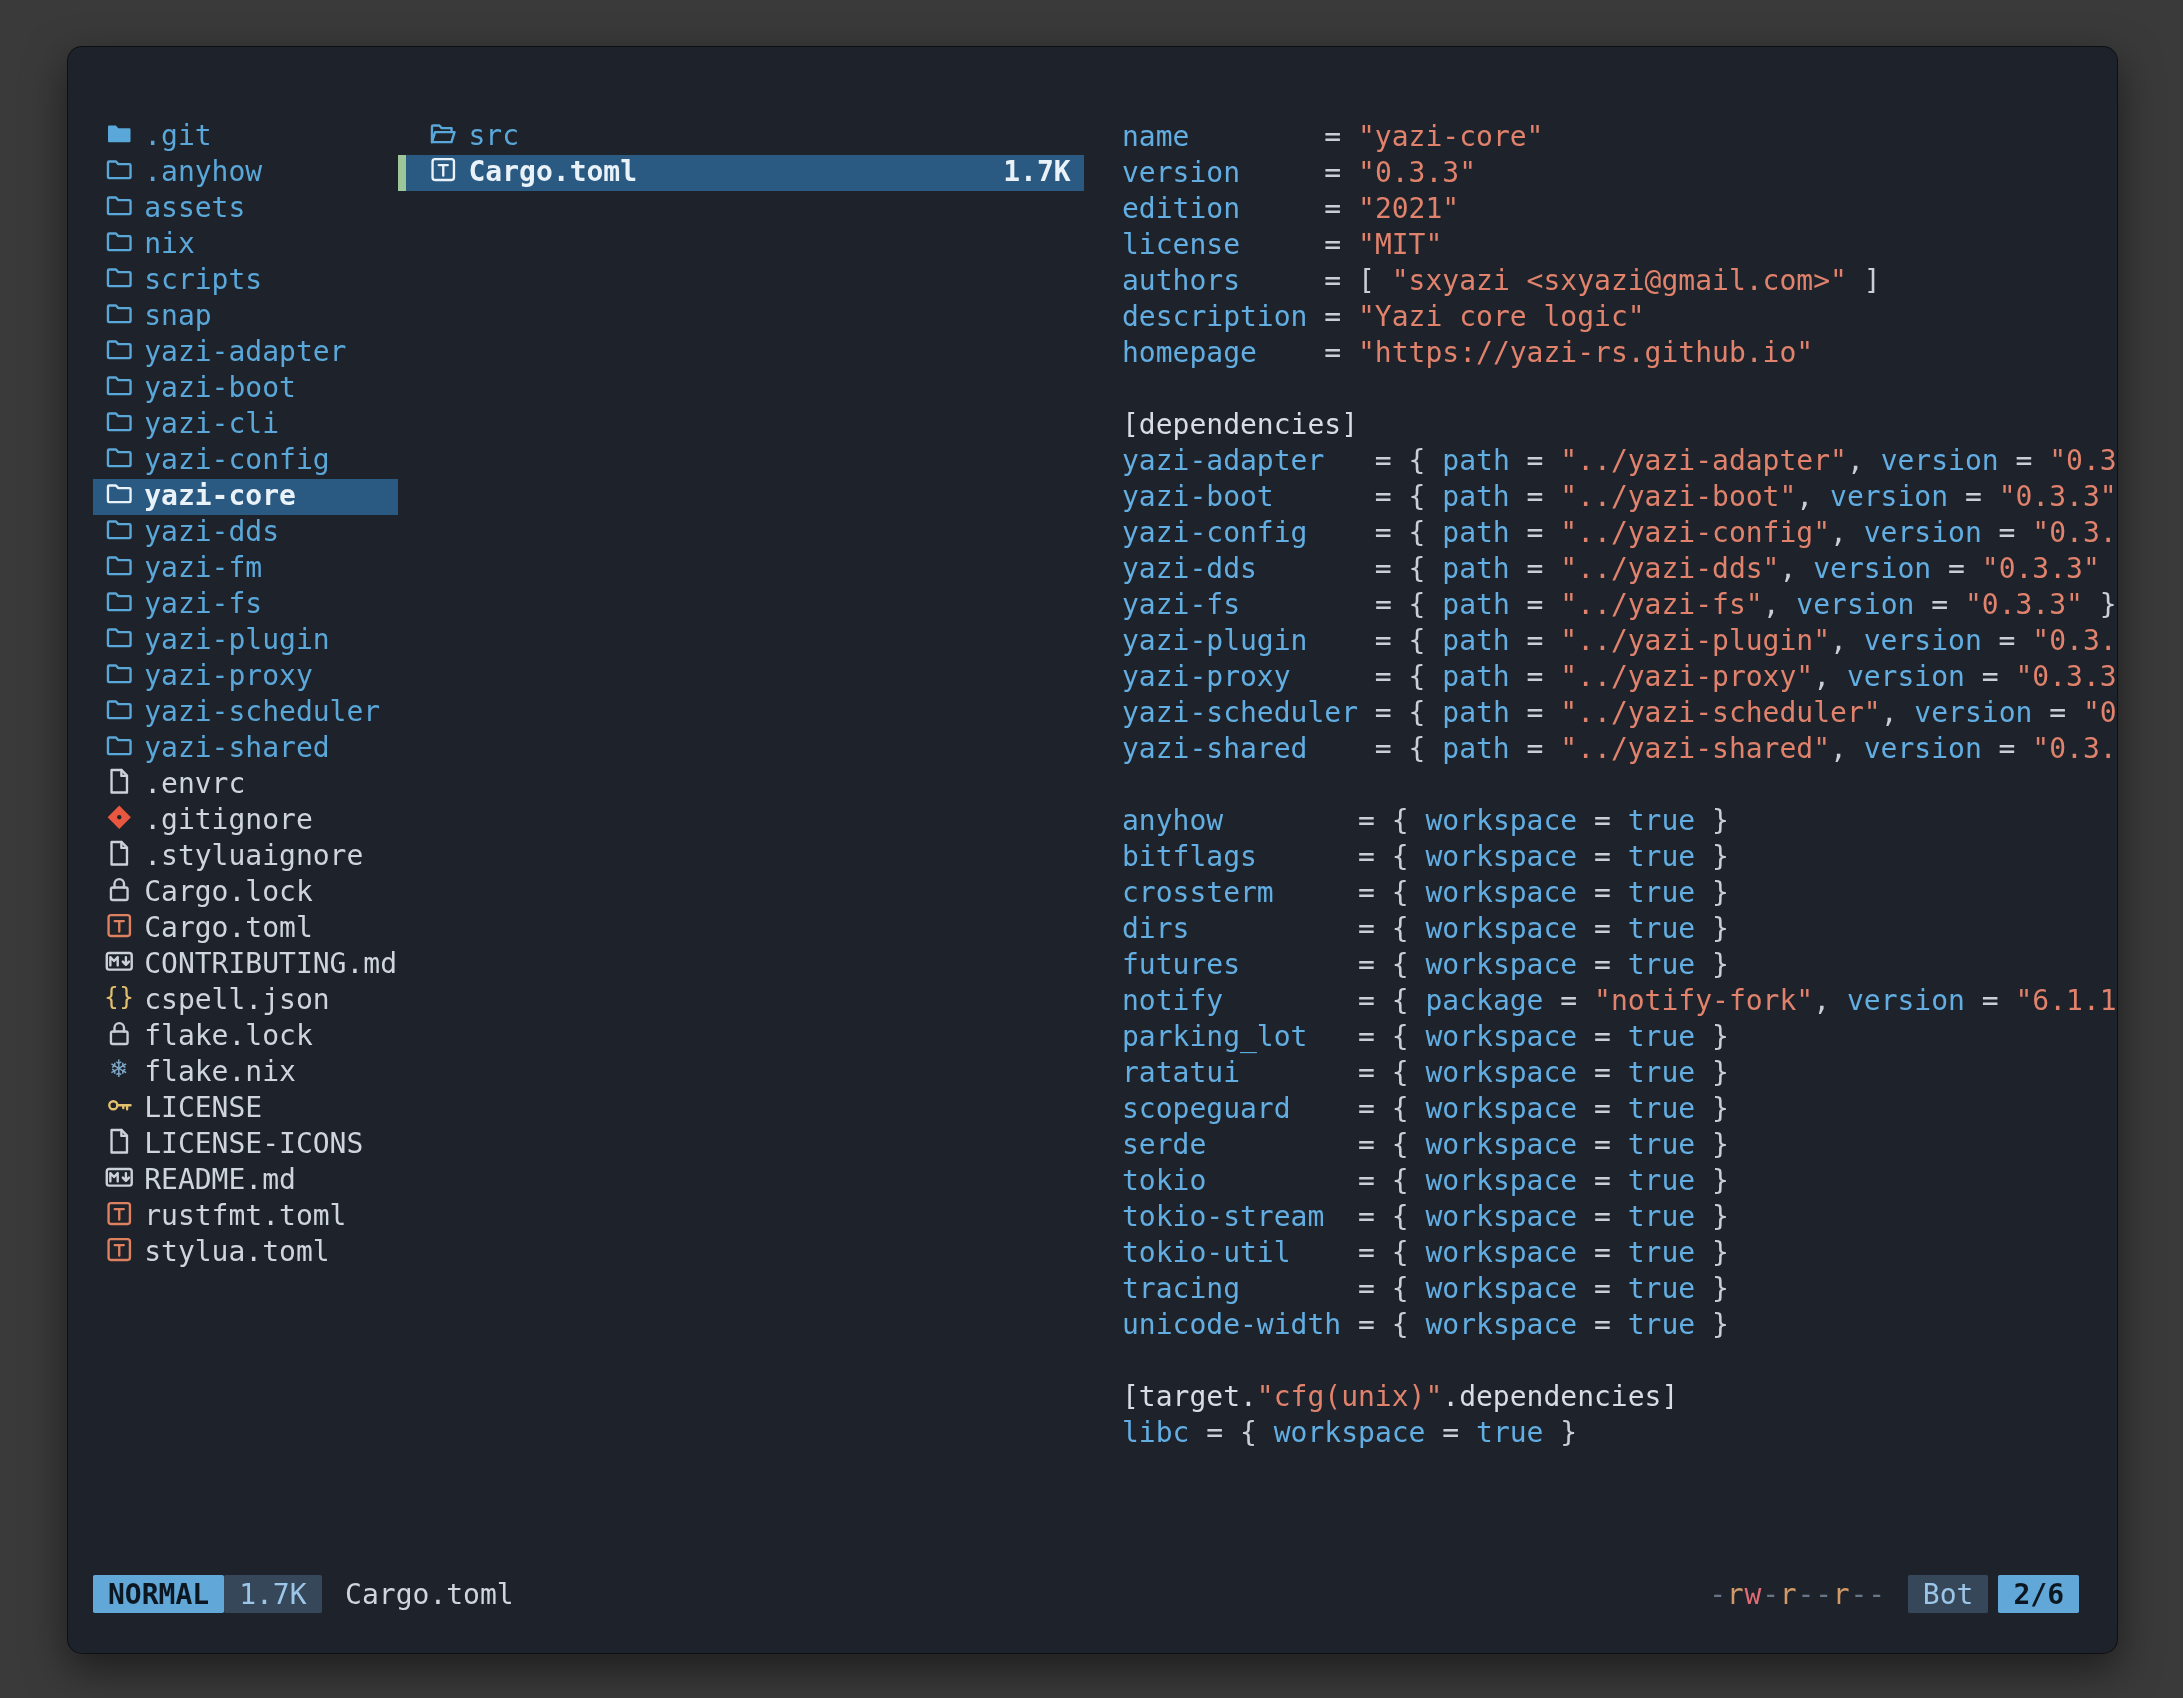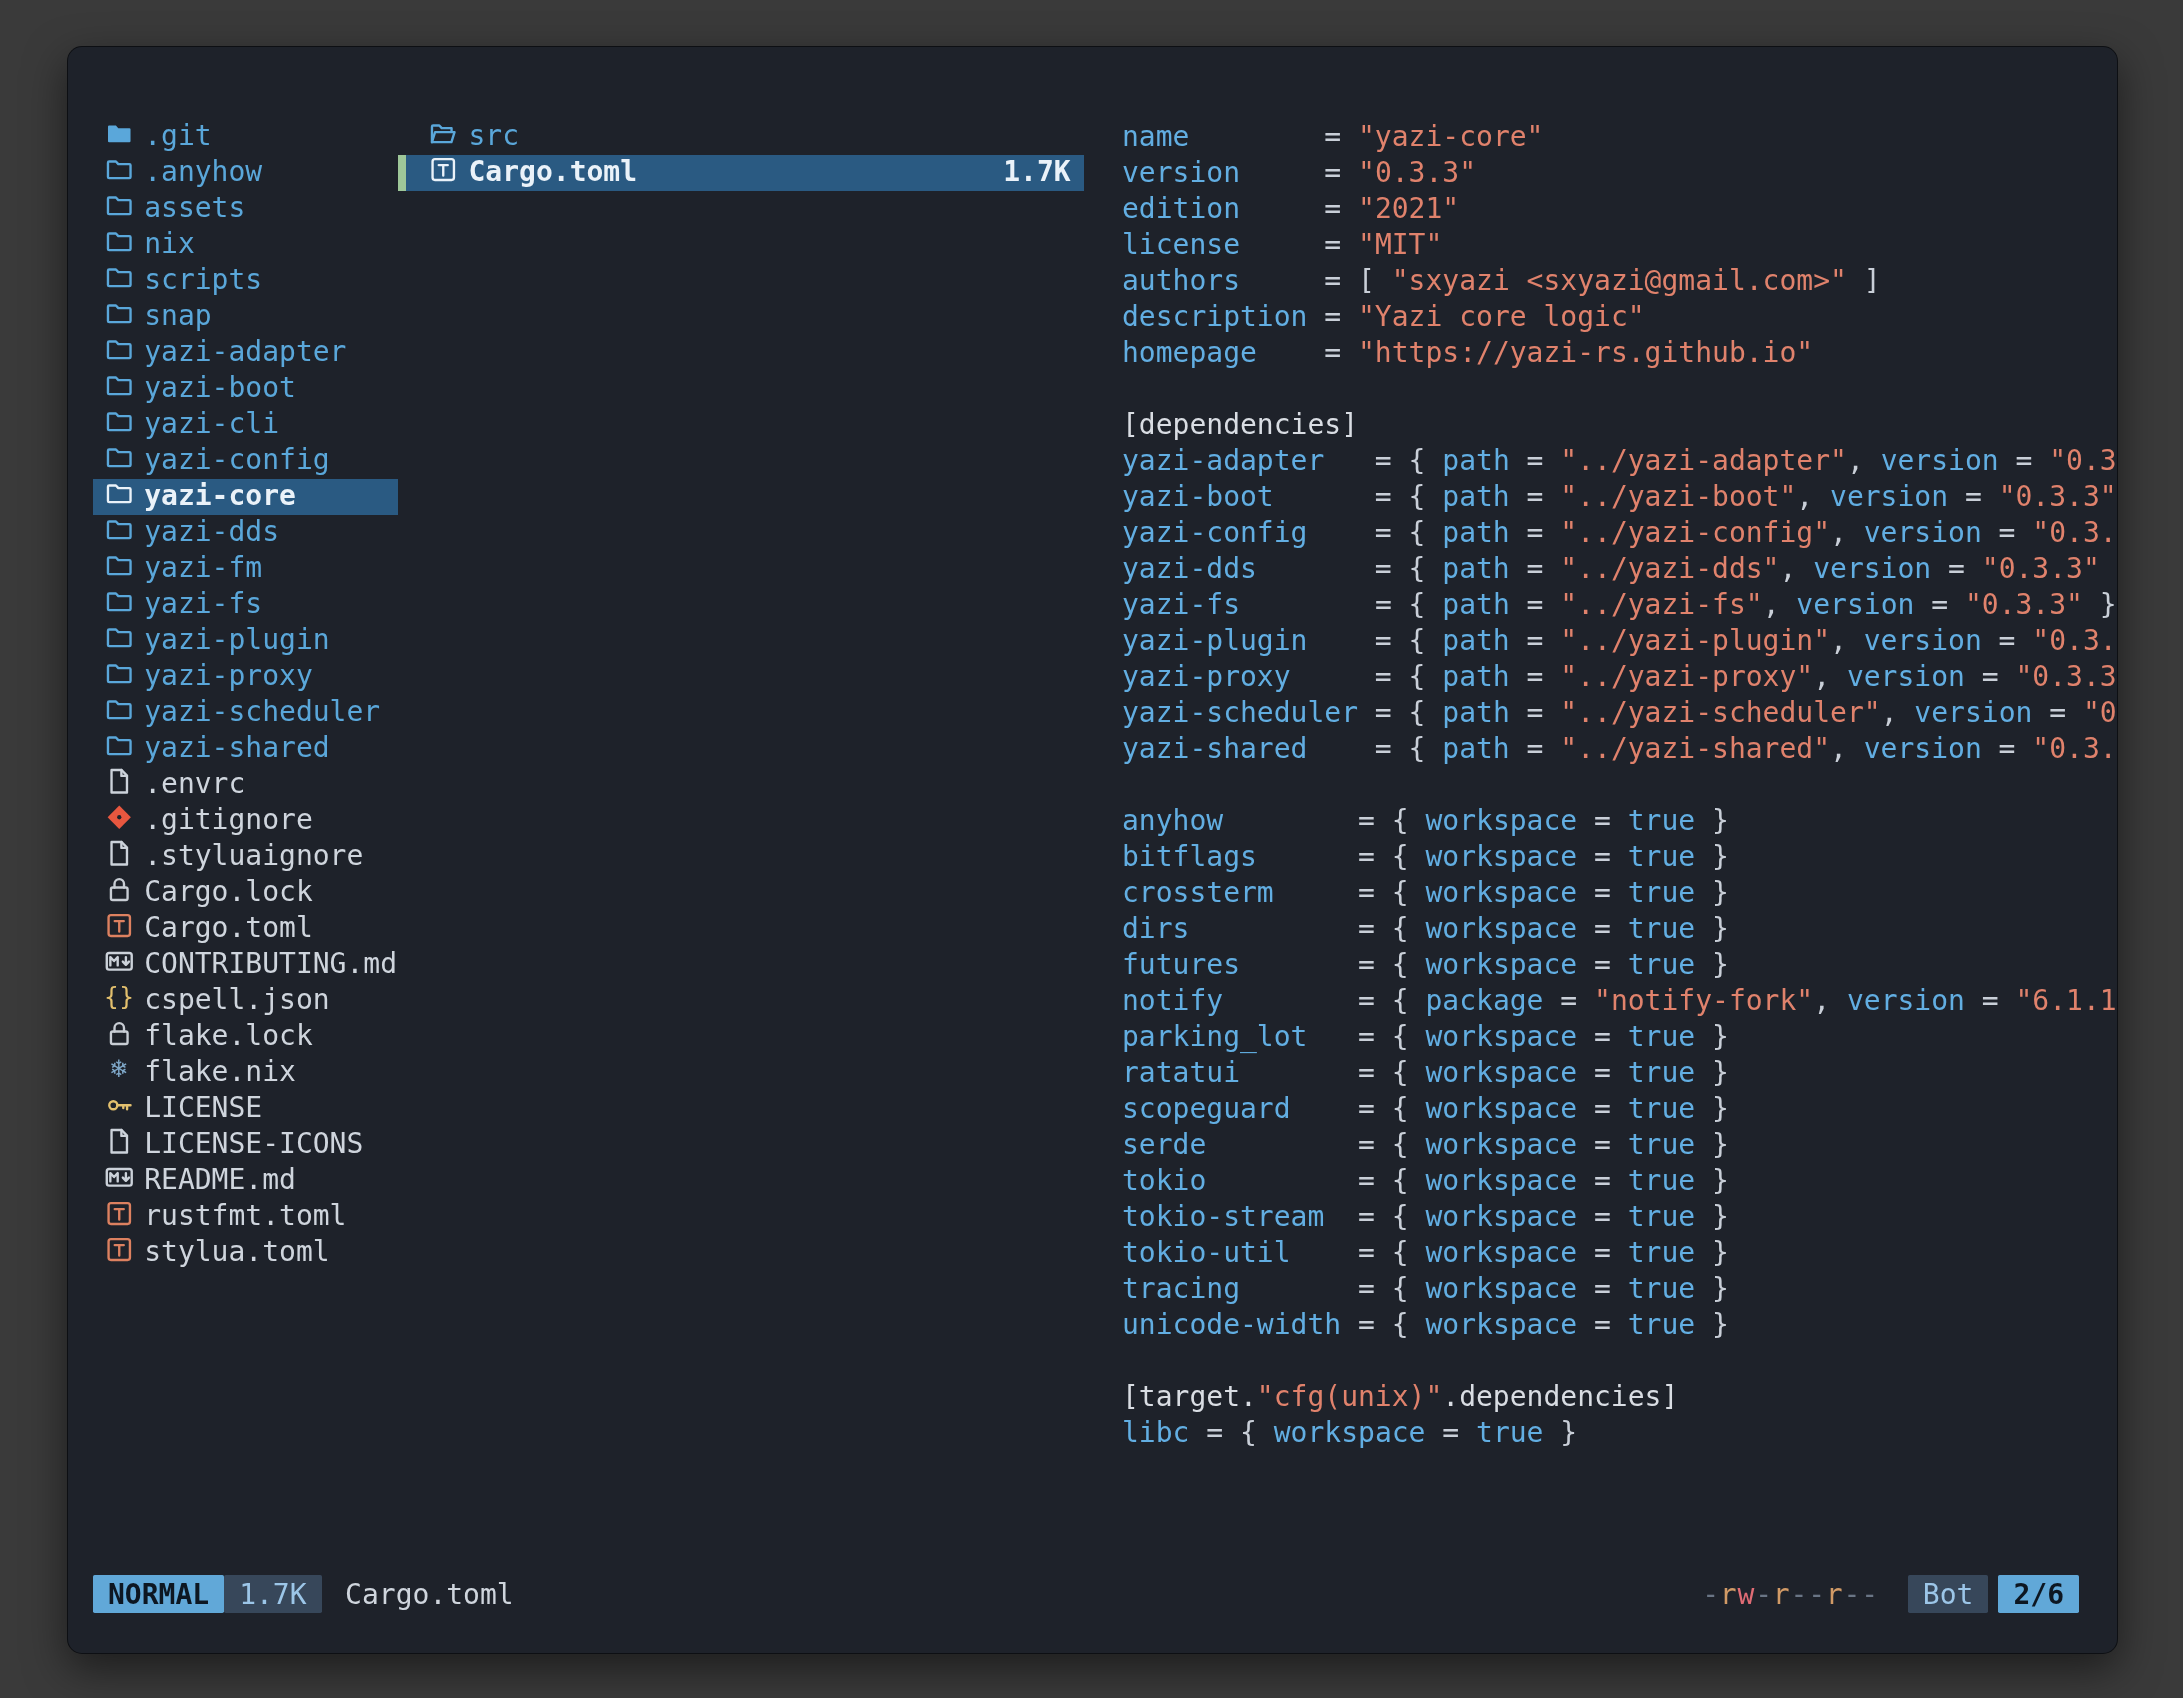--- a/index.html
+++ b/index.html
@@ -47,21 +47,21 @@
     height:40px;flex:none;margin:0 38px 39px 25px;
     display:flex;align-items:center;font-size:28px;
   }
   .chip{padding:2.5px 15px;border-radius:1.7px;white-space:pre}
   .chip-mode{background:var(--mode-bg,#61a8d8);color:var(--mode-fg,#0d1722);font-weight:bold}
   .chip-size{background:var(--chip-bg,#37475a);color:var(--chip-fg,#9cc6e8)}
   .chip-pos{background:var(--chip-bg,#37475a);color:var(--chip-fg,#9cc6e8);margin-right:10px}
   .chip-count{background:var(--mode-bg,#61a8d8);color:var(--mode-fg,#0d1722);font-weight:bold}
   .status-filename{margin-left:23.5px;color:var(--file-text,#cfd5dd)}
   .status-spacer{flex:1}
-  .status-perms{margin-right:29px;letter-spacing:0.8px}
+  .status-perms{margin-right:22px;letter-spacing:0.8px}
   .perm-d{color:var(--perm-dash,#6a7585)}
   .perm-r{color:var(--perm-read,#d19a66)}
   .perm-w{color:var(--perm-write,#e06c75)}
 </style>
 </head>
 <body>
 
 <div class="desktop">
   <div class="window">
     <div class="panes">

